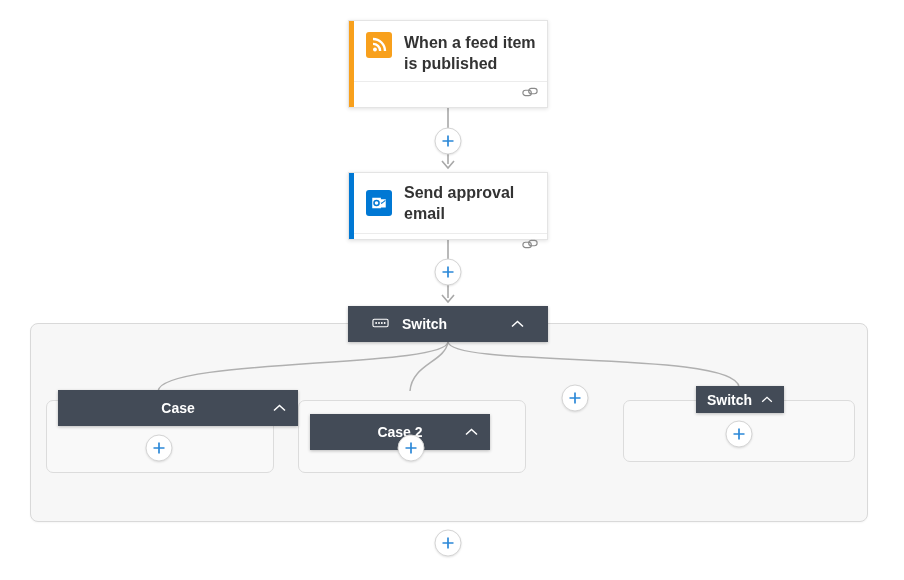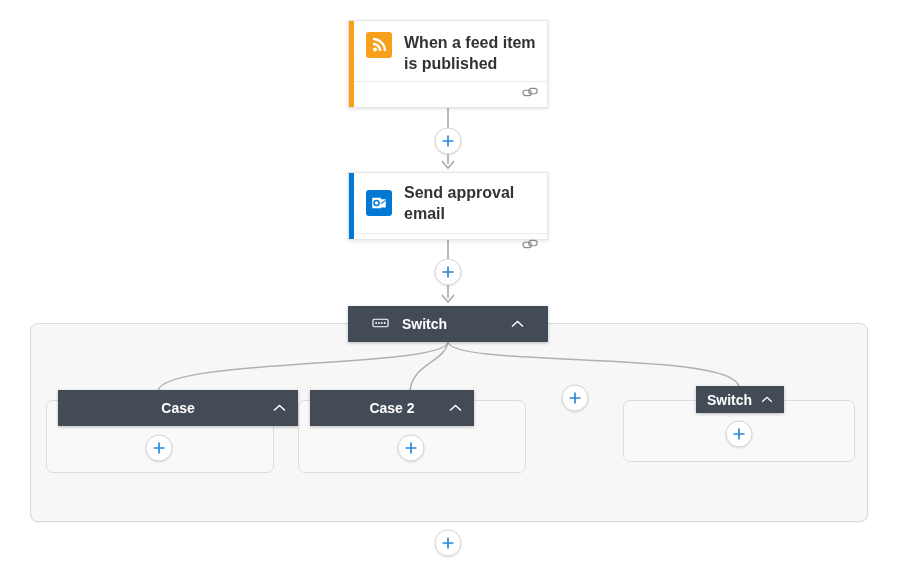--- a/index.html
+++ b/index.html
@@ -42,21 +42,21 @@
 
   
   .dark-header {
     position: absolute; background: #434b57; color: #ffffff; z-index: 4;
     display: flex; align-items: center; font-size: 14px; font-weight: 600;
     box-shadow: 0 1px 3px rgba(0,0,0,0.25); cursor: pointer;
   }
   .hdr-switch { left: 348px; top: 306px; width: 200px; height: 36px; padding: 0 24px; }
   .hdr-switch .hdr-label { margin-left: 13px; }
   .hdr-case1 { left: 58px; top: 390px; width: 240px; height: 36px; justify-content: center; }
-  .hdr-case2 { left: 310px; top: 390px; width: 164px; height: 36px; justify-content: center; }
+  .hdr-case2 { left: 310px; top: 414px; width: 180px; height: 36px; justify-content: center; }
   .hdr-default { left: 696px; top: 386px; width: 88px; height: 27px; justify-content: center; gap: 9px; }
   .hdr-chevron { margin-left: auto; display: flex; align-items: center; }
   .hdr-case1 .hdr-chevron, .hdr-case2 .hdr-chevron { position: absolute; right: 12px; }
   .hdr-default .hdr-chevron { margin-left: 0; }
 
   
   .branch-box {
     position: absolute; background: #f9f9f9; border: 1px solid #dcdcdc;
     border-radius: 7px; z-index: 3;
   }

